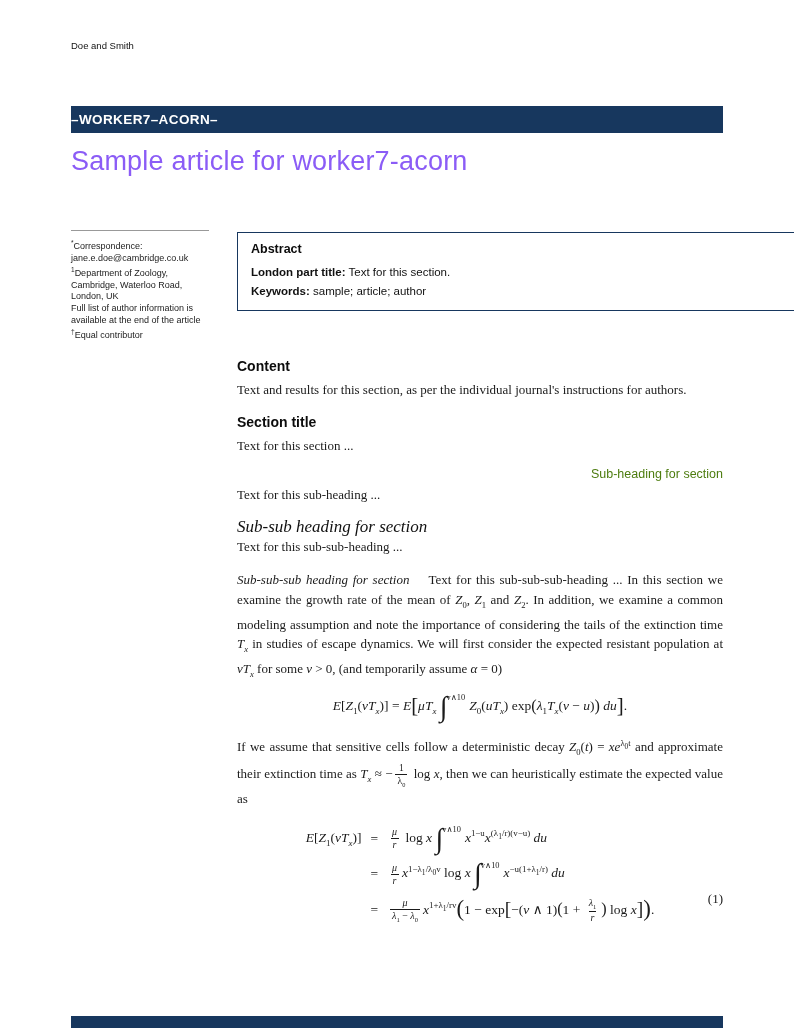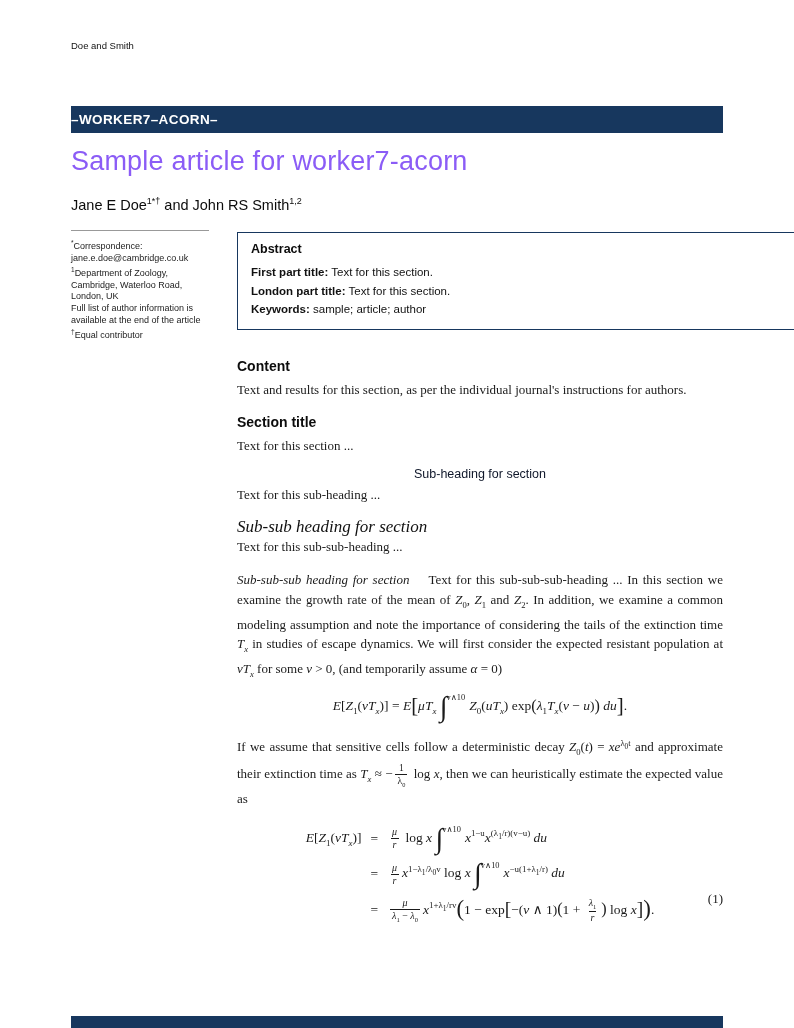--- a/index.html
+++ b/index.html
@@ -24,21 +24,21 @@
   .sidebar sup{font-size:6.5px;}
 
   .abstract{position:absolute; left:237px; top:232px; width:560px; border:1.4px solid var(--accent); padding:9px 13px 10px 13px; background:#fff;}
   .abs-h{font-family:"Liberation Sans",sans-serif; font-weight:700; font-size:12.5px; margin-bottom:7px; color:#0c0c0c;}
   .abs-item{font-family:"Liberation Sans",sans-serif; font-size:11.5px; line-height:18.5px; color:#111;}
   .abs-label{font-weight:700;}
 
   .main{position:absolute; left:237px; top:358px; width:486px; font-size:13px; line-height:19.5px; text-align:justify;}
   .main h2{font-family:"Liberation Sans",sans-serif; font-weight:600; font-size:14px; color:#0c0c0c; text-align:left; margin:0 0 5px 0; line-height:17px;}
   .main h2.later{margin-top:14px;}
-  .main h3{font-family:"Liberation Sans",sans-serif; font-weight:500; font-size:12.5px; color:#0f172a; text-align:center; margin:12px 0 3px 0; line-height:15px;}
+  .main h3{font-family:"Liberation Sans",sans-serif; font-weight:500; font-size:12.5px; color:#4d7c0f; text-align:right; margin:12px 0 3px 0; line-height:15px;}
   .main h4{font-family:"Liberation Serif",serif; font-style:italic; font-weight:400; font-size:17px; color:#111; text-align:left; margin:13px 0 2px 0; line-height:17px;}
   .main p{margin:0 0 12px 0;}
   .main p.runin{margin-top:14px; margin-bottom:6px;}
 
   
   .display-eq{text-align:center; text-align:center; margin:10px 0 14px 0; font-size:13.5px; line-height:normal;}
   .frac{display:inline-flex; flex-direction:column; align-items:center; vertical-align:middle; font-size:0.74em; line-height:1.2; margin:0 3px; font-style:normal; text-align:center;}
   .frac .fn{padding:0 2px;}
   .frac .fd{border-top:1px solid currentColor; padding:0 2px;}
   .int{font-size:2.1em; line-height:0.9; vertical-align:middle; font-style:normal; display:inline-block;}
@@ -68,38 +68,36 @@
 <div class="page">
 
   <div class="running-head">Doe and Smith</div>
 
   <div class="banner">
     <span>–WORKER7–ACORN–</span>
   </div>
 
   <h1 class="title">Sample article for worker7-acorn</h1>
 
-  <div class="authors"><span>Jane E Doe</span><sup>1*†</sup><span> and </span><span>John RS Smith</span><sup>1,2</sup></div>
 
   <div class="sidebar-rule"></div>
 
   <div class="sidebar">
     <div class="sline"><sup>*</sup>Correspondence:</div>
     <div class="sline">jane.e.doe@cambridge.co.uk</div>
     <div class="sline"><sup>1</sup>Department of Zoology,</div>
     <div class="sline">Cambridge, Waterloo Road,</div>
     <div class="sline">London, UK</div>
     <div class="sline">Full list of author information is</div>
     <div class="sline">available at the end of the article</div>
     <div class="sline"><sup>†</sup>Equal contributor</div>
   </div>
 
   <div class="abstract">
     <div class="abs-h">Abstract</div>
-    <div class="abs-item"><span class="abs-label">First part title:</span> <span>Text for this section.</span></div>
     <div class="abs-item"><span class="abs-label">London part title:</span> <span>Text for this section.</span></div>
     <div class="abs-item"><span class="abs-label">Keywords:</span> <span>sample; article; author</span></div>
   </div>
 
   <div class="main">
     <h2>Content</h2>
     <p>Text and results for this section, as per the individual journal's instructions for authors.</p>
 
     <h2 class="later">Section title</h2>
     <p>Text for this section ...</p>

